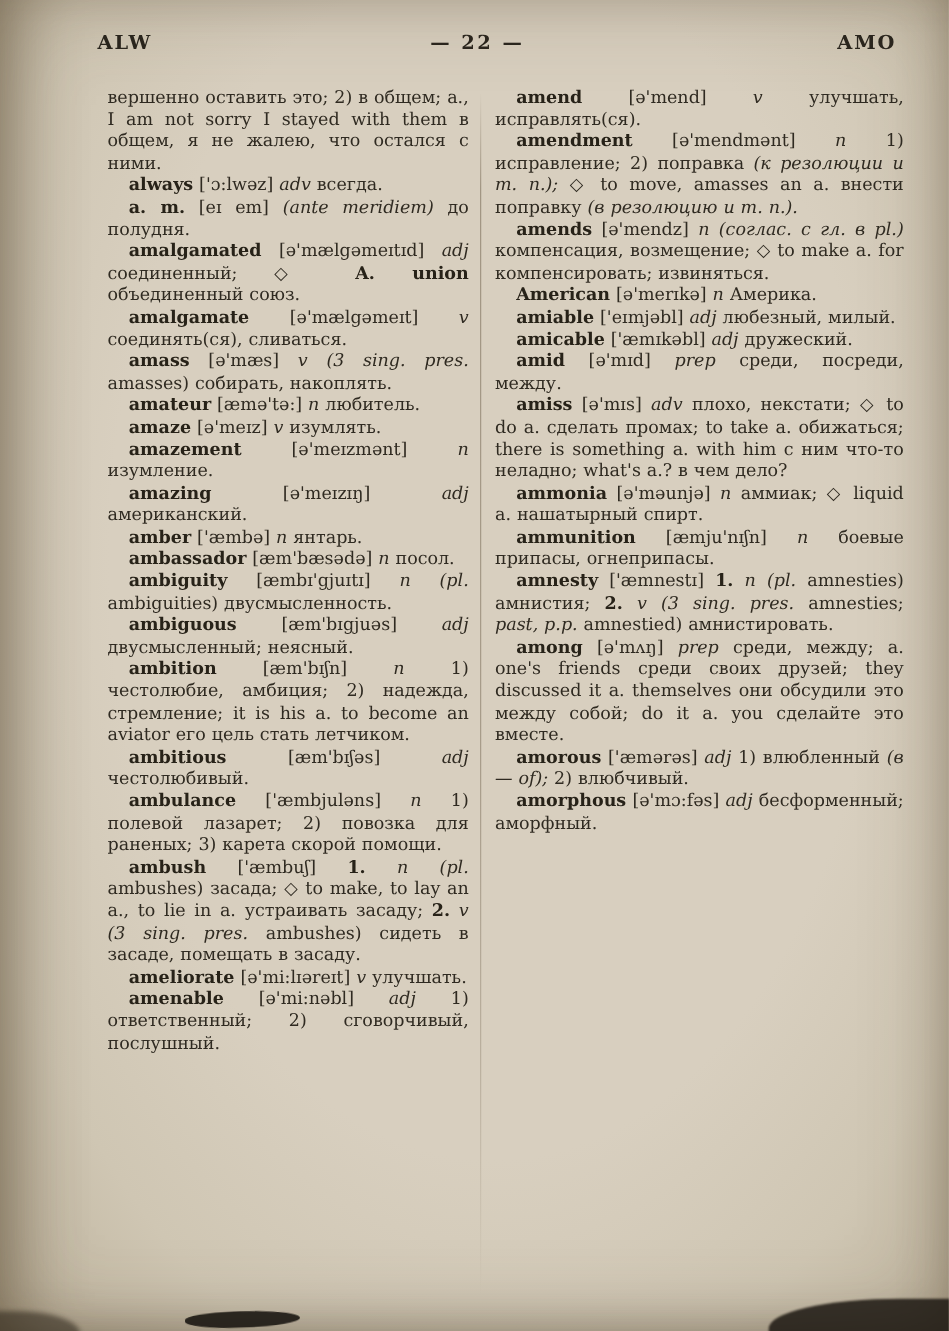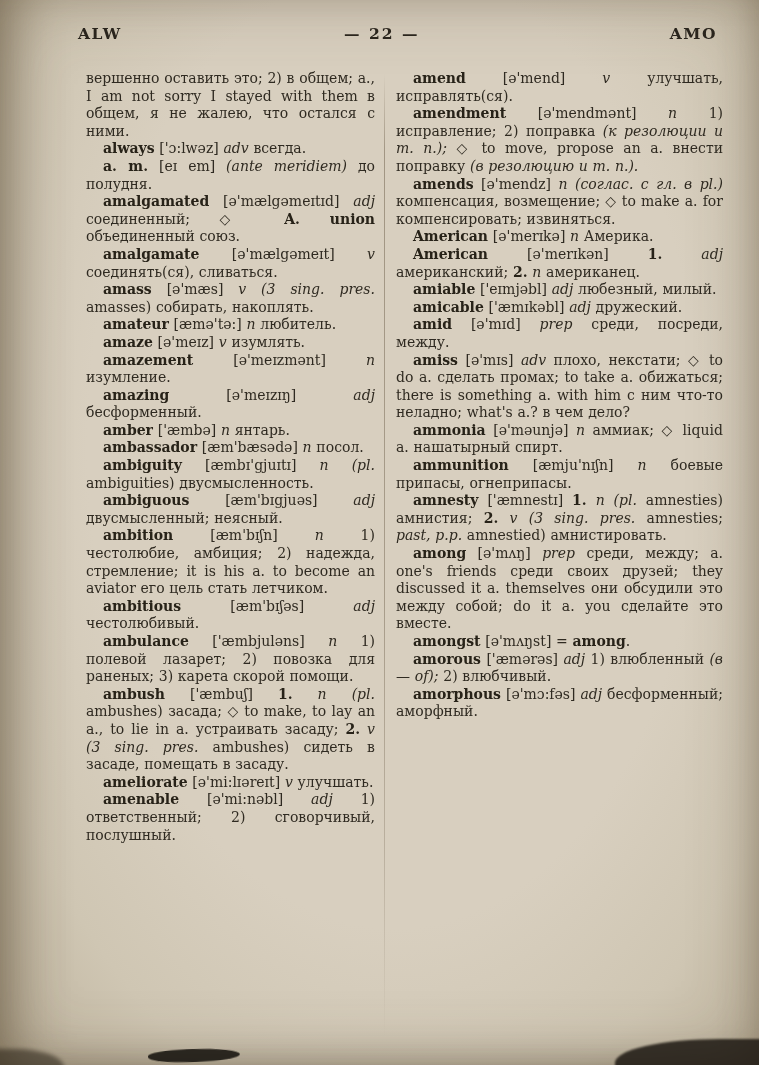--- a/index.html
+++ b/index.html
@@ -75,48 +75,46 @@
     <div class="col col-left" id="col-left">
         <p class="entry cont"><span>вершенно оставить это; 2) в общем; a., I am not sorry I stayed with them в общем, я не жалею, что остался с ними.</span></p>
         <p class="entry"><span class="b">always</span><span> ['ɔ:lwəz] </span><span class="i">adv</span><span> всегда.</span></p>
         <p class="entry"><span class="b">a. m.</span><span> [eɪ em] </span><span class="i">(ante meridiem)</span><span> до полудня.</span></p>
         <p class="entry"><span class="b">amalgamated</span><span> [ə'mælgəmeɪtɪd] </span><span class="i">adj</span><span> соединенный; ◇ </span><span class="b">A. union</span><span> объединенный союз.</span></p>
         <p class="entry"><span class="b">amalgamate</span><span> [ə'mælgəmeɪt] </span><span class="i">v</span><span> соединять(ся), сливаться.</span></p>
         <p class="entry"><span class="b">amass</span><span> [ə'mæs] </span><span class="i">v (3 sing. pres.</span><span> amasses) собирать, накоплять.</span></p>
         <p class="entry"><span class="b">amateur</span><span> [æmə'tə:] </span><span class="i">n</span><span> любитель.</span></p>
         <p class="entry"><span class="b">amaze</span><span> [ə'meɪz] </span><span class="i">v</span><span> изумлять.</span></p>
         <p class="entry"><span class="b">amazement</span><span> [ə'meɪzmənt] </span><span class="i">n</span><span> изумление.</span></p>
-        <p class="entry"><span class="b">amazing</span><span> [ə'meɪzɪŋ] </span><span class="i">adj</span><span> бесформенный.</span></p>
+        <p class="entry"><span class="b">amazing</span><span> [ə'meɪzɪŋ] </span><span class="i">adj</span><span> американский.</span></p>
         <p class="entry"><span class="b">amber</span><span> ['æmbə] </span><span class="i">n</span><span> янтарь.</span></p>
         <p class="entry"><span class="b">ambassador</span><span> [æm'bæsədə] </span><span class="i">n</span><span> посол.</span></p>
         <p class="entry"><span class="b">ambiguity</span><span> [æmbɪ'gjuɪtɪ] </span><span class="i">n (pl.</span><span> ambiguities) двусмысленность.</span></p>
         <p class="entry"><span class="b">ambiguous</span><span> [æm'bɪgjuəs] </span><span class="i">adj</span><span> двусмысленный; неясный.</span></p>
         <p class="entry"><span class="b">ambition</span><span> [æm'bɪʃn] </span><span class="i">n</span><span> 1) честолюбие, амбиция; 2) надежда, стремление; it is his a. to become an aviator его цель стать летчиком.</span></p>
         <p class="entry"><span class="b">ambitious</span><span> [æm'bɪʃəs] </span><span class="i">adj</span><span> честолюбивый.</span></p>
         <p class="entry"><span class="b">ambulance</span><span> ['æmbjuləns] </span><span class="i">n</span><span> 1) полевой лазарет; 2) повозка для раненых; 3) карета скорой помощи.</span></p>
         <p class="entry"><span class="b">ambush</span><span> ['æmbuʃ] </span><span class="b">1.</span><span> </span><span class="i">n (pl.</span><span> ambushes) засада; ◇ to make, to lay an a., to lie in a. устраивать засаду; </span><span class="b">2.</span><span> </span><span class="i">v (3 sing. pres.</span><span> ambushes) сидеть в засаде, помещать в засаду.</span></p>
         <p class="entry"><span class="b">ameliorate</span><span> [ə'mi:lɪəreɪt] </span><span class="i">v</span><span> улучшать.</span></p>
         <p class="entry"><span class="b">amenable</span><span> [ə'mi:nəbl] </span><span class="i">adj</span><span> 1) ответственный; 2) сговорчивый, послушный.</span></p>
       </div>
     <div class="divider"></div>
     <div class="col col-right" id="col-right">
         <p class="entry"><span class="b">amend</span><span> [ə'mend] </span><span class="i">v</span><span> улучшать, исправлять(ся).</span></p>
-        <p class="entry"><span class="b">amendment</span><span> [ə'mendmənt] </span><span class="i">n</span><span> 1) исправление; 2) поправка </span><span class="i">(к резолюции и т. п.);</span><span> ◇ to move, propose an a. внести поправку </span><span class="i">(в резолюцию и т. п.).</span></p>
+        <p class="entry"><span class="b">amendment</span><span> [ə'mendmənt] </span><span class="i">n</span><span> 1) исправление; 2) поправка </span><span class="i">(к резолюции и т. п.);</span><span> ◇ to move, amasses an a. внести поправку </span><span class="i">(в резолюцию и т. п.).</span></p>
         <p class="entry"><span class="b">amends</span><span> [ə'mendz] </span><span class="i">n (соглас. с гл. в pl.)</span><span> компенсация, возмещение; ◇ to make a. for компенсировать; извиняться.</span></p>
         <p class="entry"><span class="b">American</span><span> [ə'merɪkə] </span><span class="i">n</span><span> Америка.</span></p>
-        <p class="entry"><span class="b">American</span><span> [ə'merɪkən] </span><span class="b">1.</span><span> </span><span class="i">adj</span><span> американский; </span><span class="b">2.</span><span> </span><span class="i">n</span><span> американец.</span></p>
         <p class="entry"><span class="b">amiable</span><span> ['eɪmjəbl] </span><span class="i">adj</span><span> любезный, милый.</span></p>
         <p class="entry"><span class="b">amicable</span><span> ['æmɪkəbl] </span><span class="i">adj</span><span> дружеский.</span></p>
         <p class="entry"><span class="b">amid</span><span> [ə'mɪd] </span><span class="i">prep</span><span> среди, посреди, между.</span></p>
         <p class="entry"><span class="b">amiss</span><span> [ə'mɪs] </span><span class="i">adv</span><span> плохо, некстати; ◇ to do a. сделать промах; to take a. обижаться; there is something a. with him с ним что-то неладно; what's a.? в чем дело?</span></p>
         <p class="entry"><span class="b">ammonia</span><span> [ə'məunjə] </span><span class="i">n</span><span> аммиак; ◇ liquid a. нашатырный спирт.</span></p>
         <p class="entry"><span class="b">ammunition</span><span> [æmju'nɪʃn] </span><span class="i">n</span><span> боевые припасы, огнеприпасы.</span></p>
         <p class="entry"><span class="b">amnesty</span><span> ['æmnestɪ] </span><span class="b">1.</span><span> </span><span class="i">n (pl.</span><span> amnesties) амнистия; </span><span class="b">2.</span><span> </span><span class="i">v (3 sing. pres.</span><span> amnesties; </span><span class="i">past, p.p.</span><span> amnestied) амнистировать.</span></p>
         <p class="entry"><span class="b">among</span><span> [ə'mʌŋ] </span><span class="i">prep</span><span> среди, между; a. one's friends среди своих друзей; they discussed it a. themselves они обсудили это между собой; do it a. you сделайте это вместе.</span></p>
-        <p class="entry"><span class="b">amongst</span><span> [ə'mʌŋst] = </span><span class="b">among</span><span>.</span></p>
         <p class="entry"><span class="b">amorous</span><span> ['æmərəs] </span><span class="i">adj</span><span> 1) влюбленный </span><span class="i">(в — of);</span><span> 2) влюбчивый.</span></p>
         <p class="entry"><span class="b">amorphous</span><span> [ə'mɔ:fəs] </span><span class="i">adj</span><span> бесформенный; аморфный.</span></p>
       </div>
   </div>
 
   <div class="smudge smudge-1"></div>
   <div class="smudge smudge-2"></div>
   <div class="smudge smudge-3"></div>
 </div>
 

